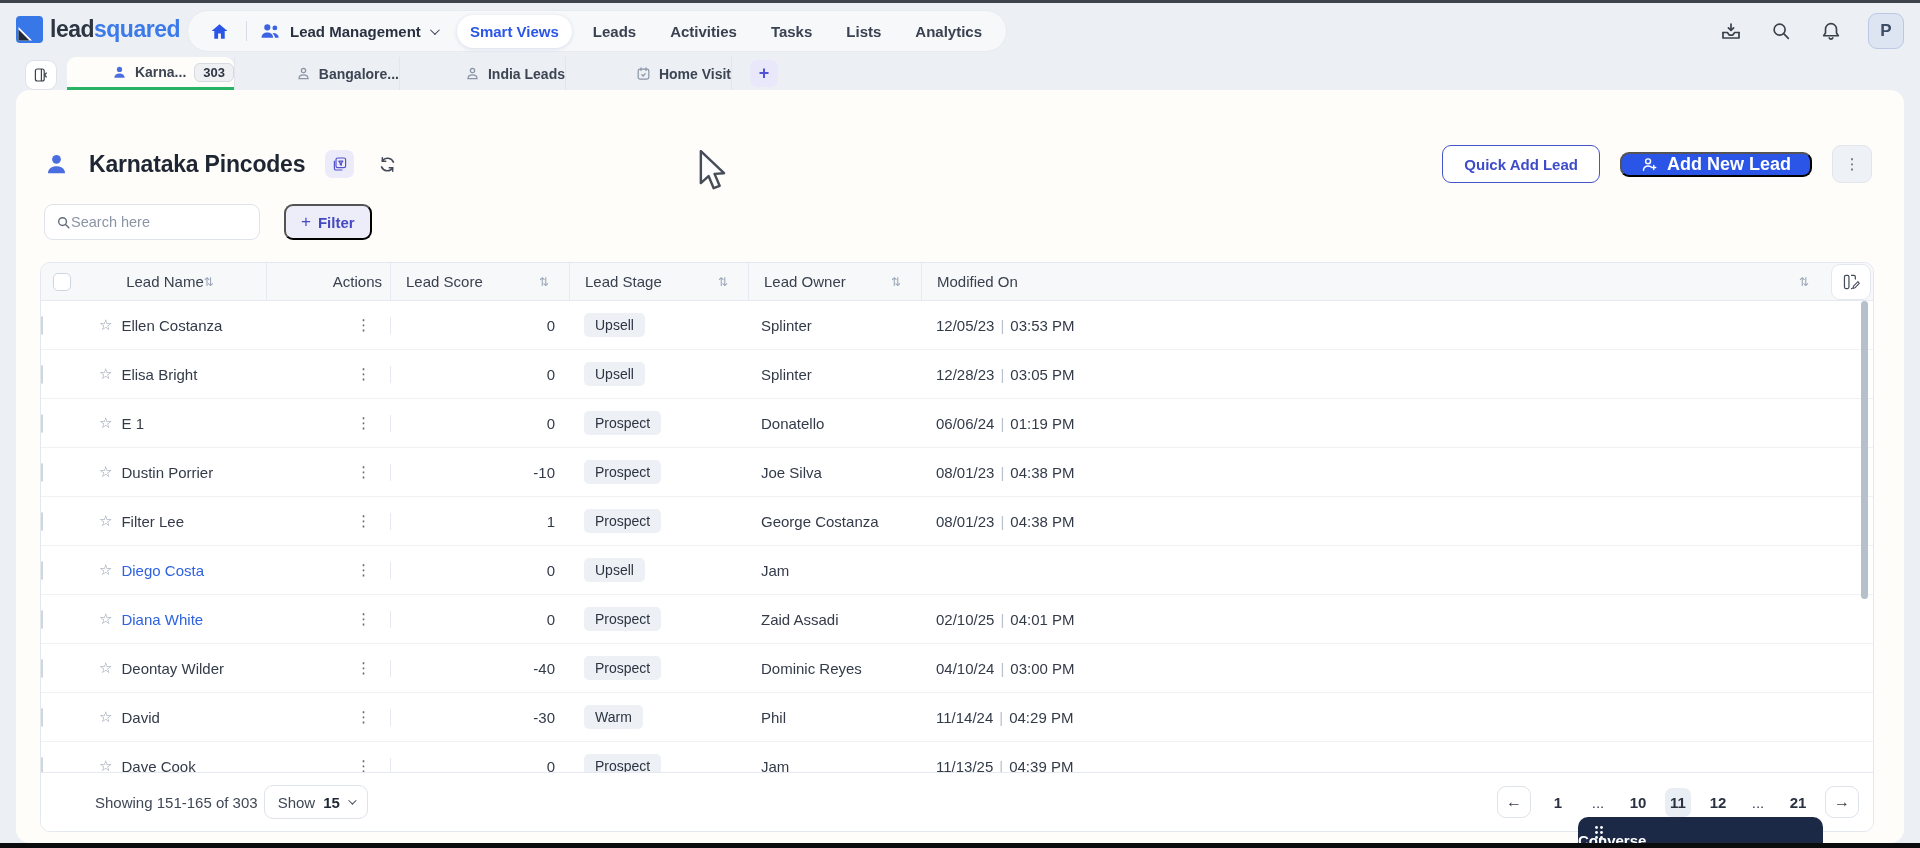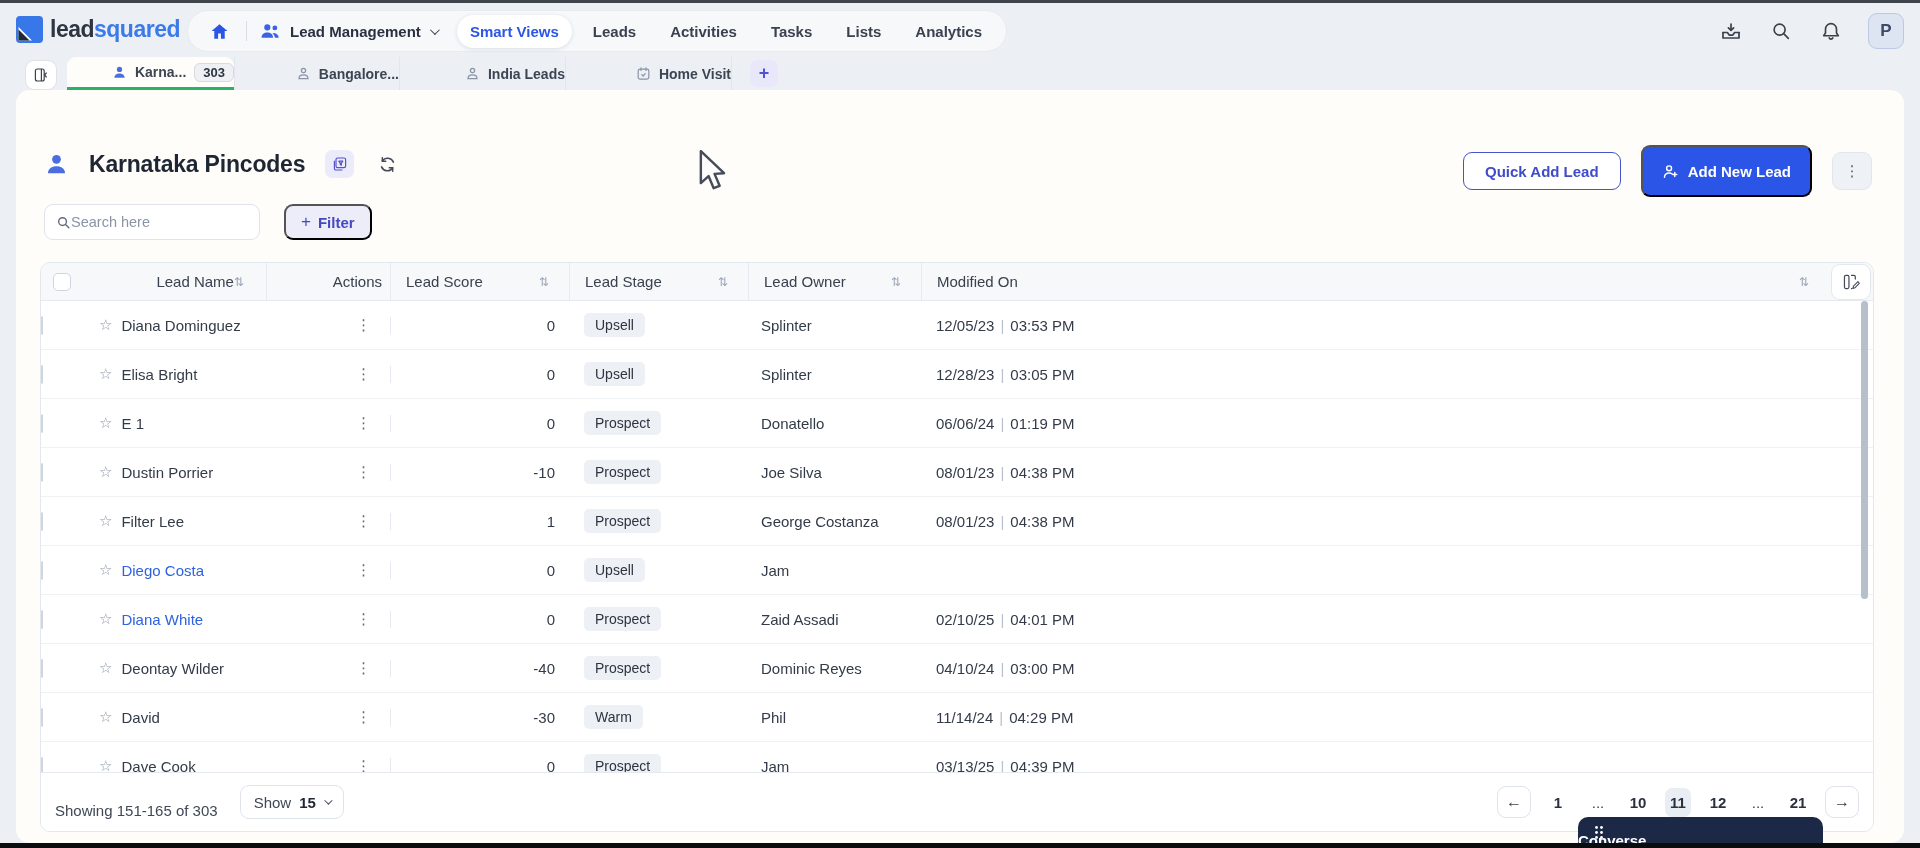--- a/index.html
+++ b/index.html
@@ -40,42 +40,42 @@
   .tab-plus { position:absolute; left:750px; top:3px; width:28px; height:27px; background:#e8e8fa; border-radius:7px; color:#4f52d6; font-size:18px; font-weight:700; display:flex; align-items:center; justify-content:center; }
 
   
   .panel { position:absolute; left:16px; top:90px; width:1888px; height:753px; background:#fffdfa; border-radius:14px; }
   .title-row { position:absolute; left:28px; top:56px; display:flex; align-items:center; gap:20px; height:36px; }
   .page-title { font-size:23px; font-weight:700; color:#1e2633; letter-spacing:-0.2px; }
   .view-icon-btn { width:29px; height:28px; background:#ecebfa; border-radius:7px; display:flex; align-items:center; justify-content:center; }
   .refresh-btn { width:26px; height:26px; display:flex; align-items:center; justify-content:center; }
   .hdr-actions { position:absolute; right:32px; top:55px; display:flex; align-items:center; gap:20px; }
   .btn-outline { height:38px; padding:0 21px; border:1.5px solid #4553cc; border-radius:9px; background:#fff; color:#3f4cc9; font-size:15px; font-weight:700; display:flex; align-items:center; }
-  .btn-primary { height:52px; padding:4px 19px; border-radius:9px; background:#2b55e6; color:#fff; font-size:15px; font-weight:700; display:flex; align-items:center; gap:9px; }
+  .btn-primary { height:25px; padding:4px 19px; border-radius:9px; background:#2b55e6; color:#fff; font-size:18px; font-weight:700; display:flex; align-items:center; gap:9px; }
   .btn-kebab { width:40px; height:38px; background:#eef1f6; border:1px solid #e2e6ec; border-radius:9px; color:#5b6472; font-size:15px; display:flex; align-items:center; justify-content:center; }
 
   .search-row { position:absolute; left:28px; top:114px; display:flex; gap:24px; }
   .search-box { width:216px; height:36px; background:#fff; border:1px solid #dfe3ea; border-radius:9px; display:flex; align-items:center; padding:0 11px; }
   .search-box input { border:none; outline:none; font-size:14.5px; color:#333; width:160px; background:transparent; font-family:"Liberation Sans", sans-serif; }
   .search-box input::placeholder { color:#8b94a5; }
   .btn-filter { height:36px; padding:0 15px; background:#ecedf9; border-radius:9px; color:#4549c0; font-size:15px; font-weight:700; display:flex; align-items:center; gap:7px; }
   .btn-filter .plus { font-size:17px; font-weight:400; }
 
   
   .card { position:absolute; left:24px; top:172px; width:1834px; height:570px; background:#fff; border:1px solid #e3e7ee; border-radius:10px; overflow:hidden; }
   .thead { display:flex; height:38px; background:#f7f8fa; border-bottom:1px solid #e6e9ef; align-items:center; font-size:15px; color:#39414f; font-weight:400; position:relative; z-index:2; }
   .hcell { height:100%; display:flex; align-items:center; }
   .c-check { width:42px; justify-content:center; flex:none; }
   .c-name { width:183px; flex:none; }
   .c-actions { width:124px; flex:none; }
   .c-score { width:179px; flex:none; }
   .c-stage { width:179px; flex:none; }
   .c-owner { width:173px; flex:none; }
   .c-modified { flex:1; position:relative; }
-  .thead .c-name { padding-left:13px; justify-content:flex-end; padding-right:22px; }
+  .thead .c-name { padding-left:13px; justify-content:center; padding-right:22px; }
   .thead .c-actions { justify-content:flex-end; padding-right:8px; border-left:1px solid #e6e9ef; }
   .thead .c-score, .thead .c-stage, .thead .c-owner { padding:0 20px 0 15px; justify-content:space-between; border-left:1px solid #e6e9ef; }
   .thead .c-modified { padding-left:15px; border-left:1px solid #e6e9ef; }
   .thead .c-modified .sort { position:absolute; right:64px; }
   .sort { font-size:12px; color:#9aa5b8; }
   .checkbox { width:18px; height:18px; background:#fff; border:1.5px solid #d0d6df; border-radius:5px; }
 
   .tbody { position:absolute; left:0; right:0; top:38px; bottom:0; overflow:hidden; z-index:1; }
   .trow { display:flex; height:49px; align-items:center; border-bottom:1px solid #eff2f5; font-size:15px; color:#333b49; background:#fff; }
   .trow .c-check { justify-content:center; }
@@ -90,21 +90,21 @@
   .badge { background:#edf0f4; border-radius:5px; padding:4px 11px; font-size:14px; color:#2c3442; display:inline-block; }
   .trow .c-owner { padding-left:13px; }
   .trow .c-modified { padding-left:15px; }
   .pipe { color:#b9c1cd; margin:0 6px; }
 
   .col-btn { position:absolute; top:1px; right:2px; width:40px; height:36px; background:#fff; border:1px solid #e3e7ee; border-radius:9px; z-index:7; display:flex; align-items:center; justify-content:center; }
   .vscroll { position:absolute; right:5px; top:38px; width:7px; height:298px; background:#b6c0cb; border-radius:4px; z-index:6; }
 
   
   .tfoot { position:absolute; left:0; right:0; bottom:0; height:59px; background:#fff; border-top:1px solid #e6e9ef; z-index:5; display:flex; align-items:center; justify-content:space-between; padding:0 14px 0 14px; }
-  .tfoot-left { display:flex; align-items:flex-end; gap:22px; }
+  .tfoot-left { display:flex; align-items:center; gap:6px;margin-left:40px; }
   .showing { font-size:15px; color:#3f4856; }
   .show-btn { height:34px; border:1px solid #dfe3ea; border-radius:9px; display:flex; align-items:center; gap:8px; padding:0 13px; font-size:15px; color:#3f4856; background:#fff; }
   .show-btn b { color:#1f2734; }
   .show-btn .chev { border-color:#3f4856; width:6px; height:6px; }
   .pagination { display:flex; align-items:center; gap:14px; }
   .pg-btn { width:34px; height:32px; border:1px solid #dfe3ea; border-radius:9px; background:#fff; display:flex; align-items:center; justify-content:center; color:#3a4149; font-size:16px; }
   .page { min-width:26px; text-align:center; font-size:15px; color:#2a3140; font-weight:700; padding:6px 4px; border-radius:7px; }
   .page.active { background:#e9edf4; padding:6px 4px; }
   .page.dots { color:#3a4150; font-weight:400; }
 
@@ -314,21 +314,21 @@
         <span>Modified On</span>
           <span class="sort">⇅</span>
       </div>
     </div>
 
     <div class="tbody">
         <div class="trow">
     <div class="cell c-check"><span class="checkbox"></span></div>
     <div class="cell c-name">
       <span class="star">☆</span>
-      <span class="lead-name">Diana Dominguez</span>
+      <span class="lead-name">Ellen Costanza</span>
     </div>
     <div class="cell c-actions">
             <span class="kebab">⋮</span>
           </div>
     <div class="cell c-score">0</div>
     <div class="cell c-stage"><span class="badge">Upsell</span></div>
     <div class="cell c-owner">Splinter</div>
     <div class="cell c-modified">
       <span>12/05/23</span><span class="pipe">|</span><span>03:53 PM</span>
     </div>
@@ -464,21 +464,21 @@
       <span class="star">☆</span>
       <span class="lead-name">Dave Cook</span>
     </div>
     <div class="cell c-actions">
             <span class="kebab">⋮</span>
           </div>
     <div class="cell c-score">0</div>
     <div class="cell c-stage"><span class="badge">Prospect</span></div>
     <div class="cell c-owner">Jam</div>
     <div class="cell c-modified">
-      <span>03/13/25</span><span class="pipe">|</span><span>04:39 PM</span>
+      <span>11/13/25</span><span class="pipe">|</span><span>04:39 PM</span>
     </div>
   </div>
       </div>
 
     <span class="col-btn">
       <svg width="18" height="18" viewBox="0 0 22 22" fill="none" stroke="#434b59" stroke-width="1.5" stroke-linejoin="round">
           <rect x="3" y="3" width="5.5" height="16" rx="1.8"></rect>
           <path d="M11 3 H14.5 A1.8 1.8 0 0 1 16.3 4.8 V8"></path>
           <path d="M11 19 H12.5"></path>
           <path d="M19.5 10.5 14 16 13.2 18.8 16 18 21.2 12.8 Z" stroke-width="1.3"></path>

